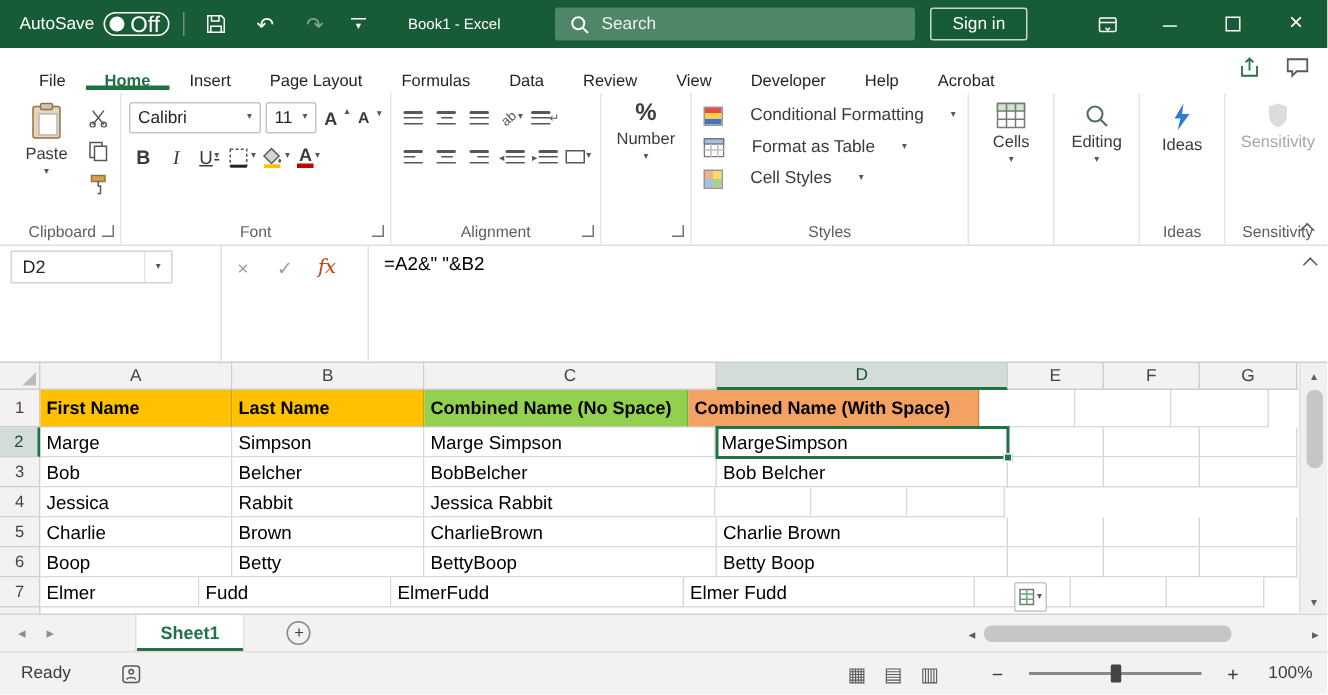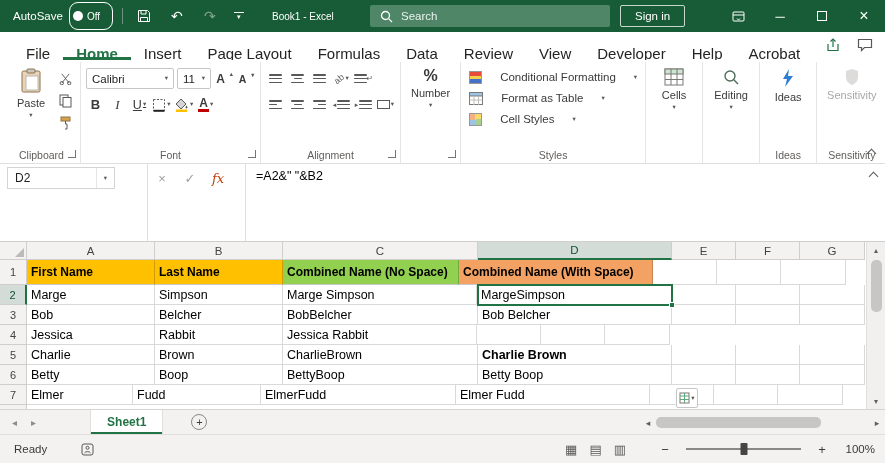--- a/index.html
+++ b/index.html
@@ -4,37 +4,37 @@
 <style>
   *{margin:0;padding:0;box-sizing:border-box}
   html,body{width:885px;height:463px;overflow:hidden}
   body{font-family:"Liberation Sans",sans-serif;background:#fff;-webkit-font-smoothing:antialiased}
   .app{position:relative;width:885px;height:463px;background:#fff;color:#3B3A39;font-size:12px}
 
   
   .titlebar{height:32px;background:#185C37;display:flex;align-items:center;color:#fff;position:relative}
   .tb-left{display:flex;align-items:center;gap:9px;padding-left:13px}
   .autosave{display:flex;align-items:center;gap:6px;font-size:11.5px}
-  .toggle{width:44px;height:28px;border:1px solid #fff;border-radius:9px;display:flex;align-items:center;gap:4px;padding:0 3px;font-size:10px;cursor:default}
+  .toggle{width:44px;height:16px;border:1px solid #fff;border-radius:9px;display:flex;align-items:center;gap:4px;padding:0 3px;font-size:15px;cursor:default}
   .knob{width:10px;height:10px;border-radius:50%;background:#fff;flex:0 0 auto}
   .tb-sep{width:1px;height:16px;background:rgba(255,255,255,.35)}
   .tb-ic{width:24px;height:26px;display:flex;align-items:center;justify-content:center;font-size:14px;line-height:1}
   .tb-ic.dim{opacity:.45}
   .qat{position:relative;width:16px;height:18px;display:flex;align-items:flex-end;justify-content:center;font-size:7px;padding-bottom:4px}
   .qat::before{content:"";position:absolute;top:5px;left:3px;right:3px;height:1px;background:#fff}
   .doc-title{position:absolute;left:272px;top:0;height:32px;display:flex;align-items:center;font-size:10px;white-space:nowrap}
   .searchbox{position:absolute;left:370px;top:5px;width:240px;height:22px;background:#4E8667;border-radius:2px;display:flex;align-items:center;gap:8px;padding-left:10px;font-size:11.5px;color:#EAF2ED}
   .signin{position:absolute;left:620px;top:5px;height:22px;display:flex;align-items:center;border:1px solid rgba(255,255,255,.75);color:#fff;font-size:11.5px;padding:0 14px;border-radius:2px}
   .win-controls{position:absolute;right:0;top:0;height:32px;display:flex}
   .wc{width:42px;height:32px;display:flex;align-items:center;justify-content:center;font-size:13px}
   .wc-max{width:10px;height:10px;border:1px solid #fff}
 
   
   .tabbar{height:28px;background:#fff;display:flex;align-items:stretch;padding-left:13px;position:relative}
-  .rtab{padding:21px 13px 6px;font-size:15px;color:#252423;display:flex;align-items:center;white-space:nowrap}
+  .rtab{padding:21px 13px 6px;font-size:11px;color:#252423;display:flex;align-items:center;white-space:nowrap}
   .rtab.active{color:#217346;font-weight:700;box-shadow:inset 0 -3px 0 #217346}
   .tabbar-right{position:absolute;right:12px;top:0;height:28px;display:flex;align-items:center;gap:16px}
 
   
   .ribbon{height:104px;background:#fff;display:flex;align-items:stretch;padding:2px 0 0 3px;position:relative;border-bottom:1px solid #E1DFDD}
   .rgroup{position:relative;display:flex;flex-direction:column;border-right:1px solid #E7E5E3;padding:2px 5px 0}
   .rg-body{flex:1;display:flex;align-items:flex-start}
   .rg-rows{flex:1;display:flex;flex-direction:column;gap:3px;padding-top:3px}
   .rrow{display:flex;align-items:center;gap:3px;height:23px}
   .rg-label{height:17px;display:flex;align-items:center;justify-content:center;font-size:10.5px;color:#605E5C}
@@ -556,29 +556,29 @@
           <div class="cell" style="width: 194px;">Jessica Rabbit</div>
           <div class="cell" style="width: 64px;"></div>
           <div class="cell" style="width: 64px;"></div>
           <div class="cell" style="width: 65px;"></div>
         </div>
         <div class="grow" style="height: 20px;">
           <div class="rowh">5</div>
           <div class="cell" style="width: 128px;">Charlie</div>
           <div class="cell" style="width: 128px;">Brown</div>
           <div class="cell" style="width: 195px;">CharlieBrown</div>
-          <div class="cell" style="width: 194px; font-weight: bold;">Charlie Brown</div>
+          <div class="cell" style="width: 194px;">Charlie Brown</div>
           <div class="cell" style="width: 64px;"></div>
           <div class="cell" style="width: 64px;"></div>
           <div class="cell" style="width: 65px;"></div>
         </div>
         <div class="grow" style="height: 20px;">
           <div class="rowh">6</div>
+          <div class="cell" style="width: 128px;">Boop</div>
           <div class="cell" style="width: 128px;">Betty</div>
-          <div class="cell" style="width: 128px;">Boop</div>
           <div class="cell" style="width: 195px;">BettyBoop</div>
           <div class="cell" style="width: 194px;">Betty Boop</div>
           <div class="cell" style="width: 64px;"></div>
           <div class="cell" style="width: 64px;"></div>
           <div class="cell" style="width: 65px;"></div>
         </div>
         <div class="grow" style="height: 20px;">
           <div class="rowh">7</div>
           <div class="cell" style="width: 106px;">Elmer</div>
           <div class="cell" style="width: 128px;">Fudd</div>

